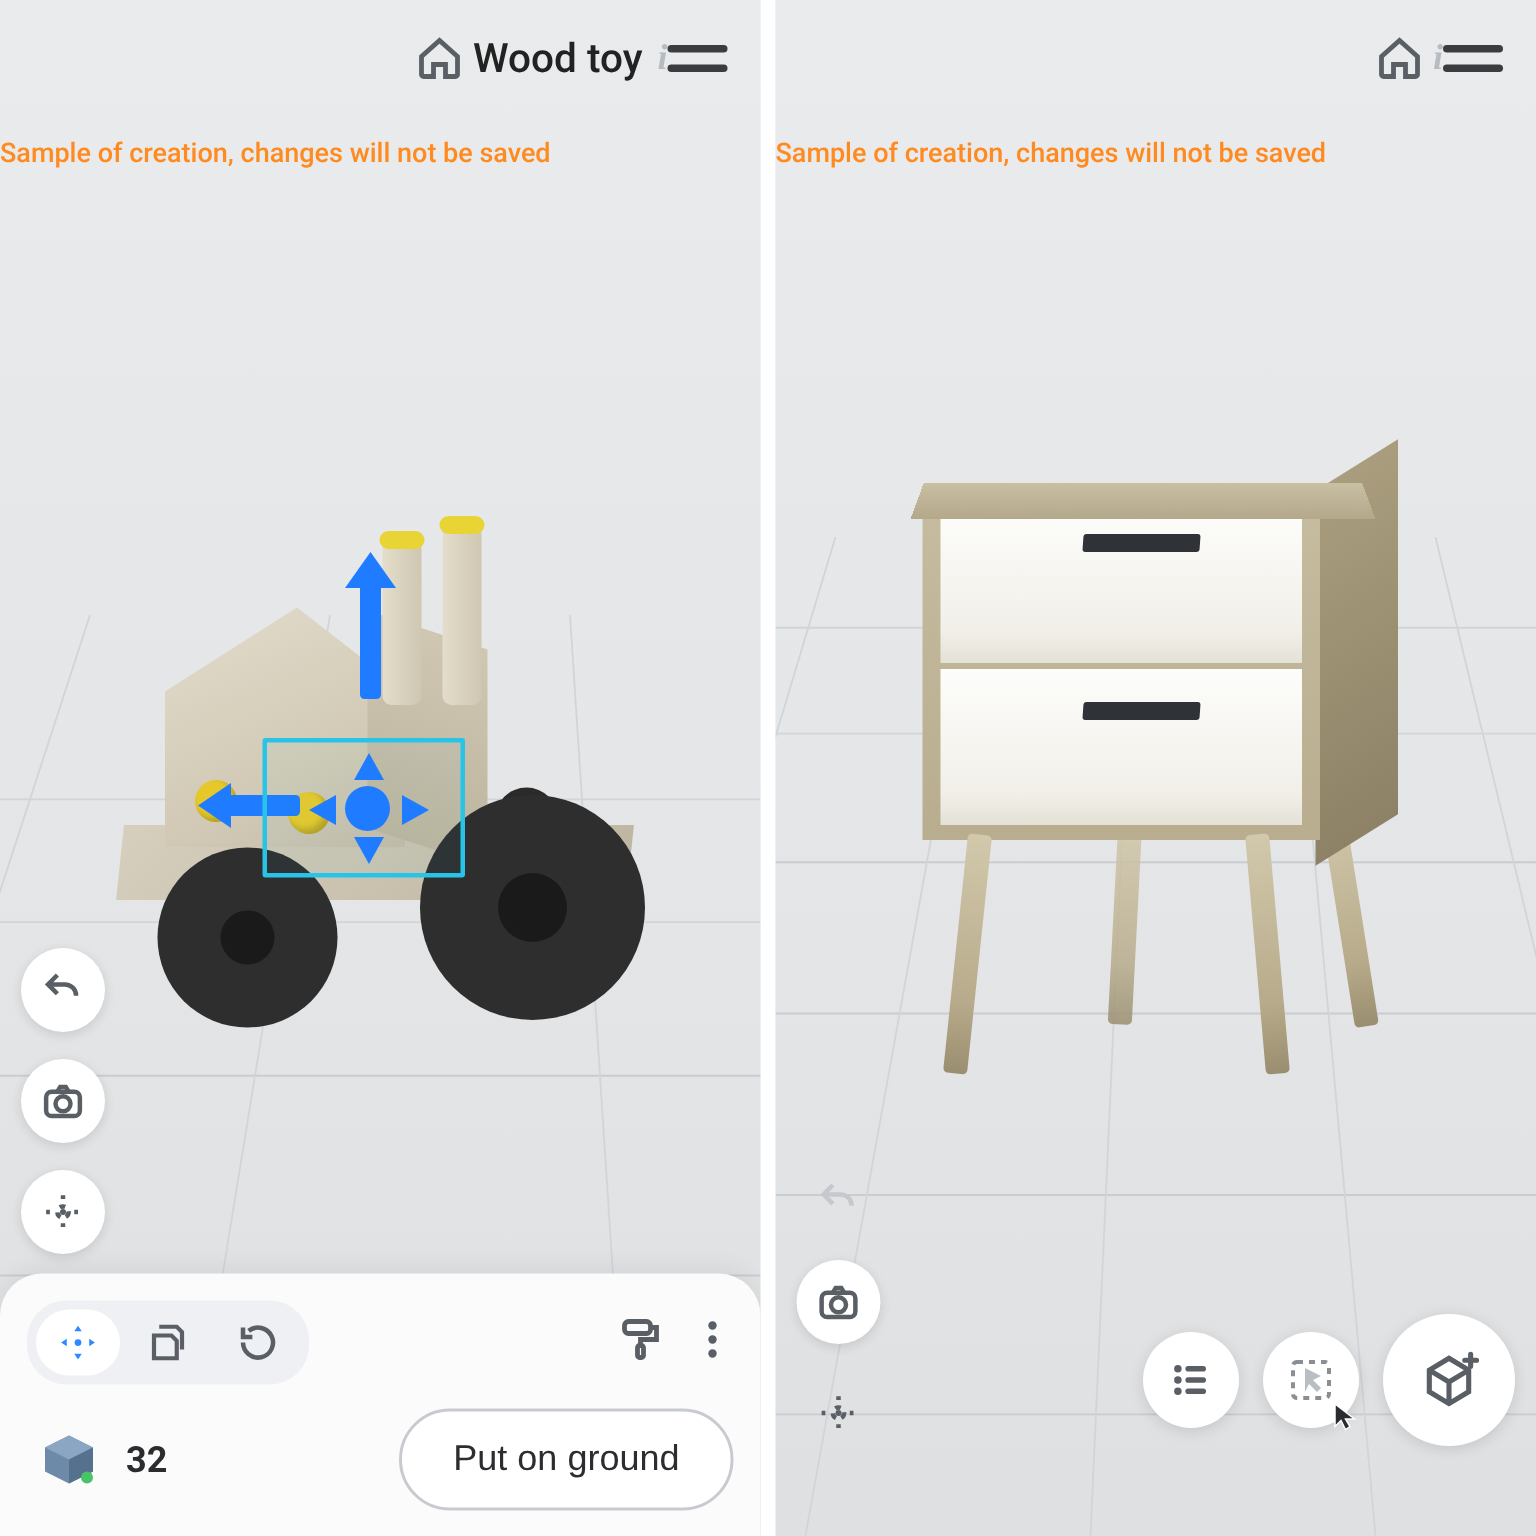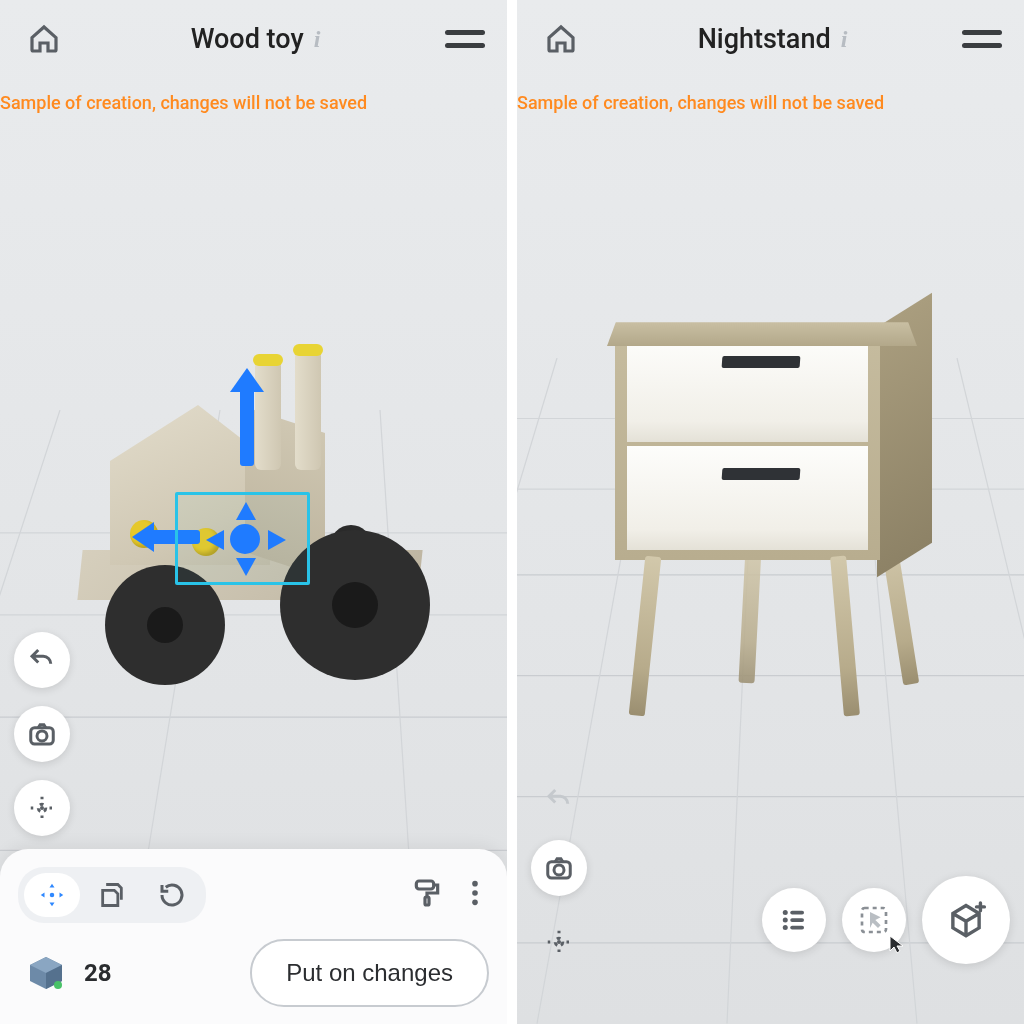--- a/index.html
+++ b/index.html
@@ -21,21 +21,21 @@
       linear-gradient(to bottom, #e9ebed 0%, #e3e5e7 60%, #dee0e2 100%);
   }
   .floor svg { position: absolute; bottom: 0; left: 0; width: 100%; height: 65%; }
   .floor-left svg { height: 60%; }
   .grid-line { stroke: #c9ccd0; stroke-width: 1.2; fill: none; }
   .grid-line.light { stroke: #d2d5d8; }
 
   
   .topbar {
     position: absolute; top: 0; left: 0; right: 0;
-    height: 78px; display: flex; align-items: center; justify-content: space-between;
+    height: 78px; display: flex; align-items: center; justify-content: flex-end;
     padding: 0 22px;
   }
   .home-btn { width: 44px; height: 44px; border-radius: 22px; display:flex; align-items:center; justify-content:center; cursor:pointer; }
   .title-group { display: flex; align-items: center; gap: 10px; }
   .title { font-size: 27px; font-weight: 500; color: #222; }
   .info-i { font-size: 24px; font-weight: 700; font-style: italic; color: #b7bcc2; font-family: Georgia, serif; }
   .burger { width: 40px; height: 30px; display:flex; flex-direction:column; justify-content:center; gap:8px; cursor:pointer;}
   .burger span { display:block; height:5px; border-radius:3px; background:#3a3d40; }
 
   .warning {
@@ -280,22 +280,22 @@
       </div>
       <div class="sheet-row2">
         <div class="cube-ico">
           <svg width="40" height="40" viewBox="0 0 40 40">
             <polygon points="20,4 36,12 36,28 20,36 4,28 4,12" fill="#6d8aa8"></polygon>
             <polygon points="20,4 36,12 20,20 4,12" fill="#8aa6c2"></polygon>
             <polygon points="20,20 36,12 36,28 20,36" fill="#55718e"></polygon>
             <circle cx="32" cy="32" r="4" fill="#49c268"></circle>
           </svg>
         </div>
-        <span class="part-count">28</span>
-        <button class="ground-btn">Put on changes</button>
+        <span class="part-count">32</span>
+        <button class="ground-btn">Put on ground</button>
       </div>
     </div>
   </div>
 
   <div class="gap"></div>
 
   <div class="panel">
     <div class="floor">
       <svg viewBox="0 0 507 660" preserveAspectRatio="none">
 
@@ -334,21 +334,20 @@
       </div>
     </div>
 
     <div class="topbar">
       <div class="home-btn">
         <svg width="32" height="32" viewBox="0 0 24 24">
             <path class="icon" d="M3 11 12 3l9 8v9a1 1 0 0 1-1 1h-5v-6H9v6H4a1 1 0 0 1-1-1z"></path>
           </svg>
       </div>
       <div class="title-group">
-        <span class="title">Nightstand</span>
         <span class="info-i">i</span>
       </div>
       <div class="burger">
         <span></span>
           <span></span>
       </div>
     </div>
 
     <div class="warning">Sample of creation, changes will not be saved</div>
 

